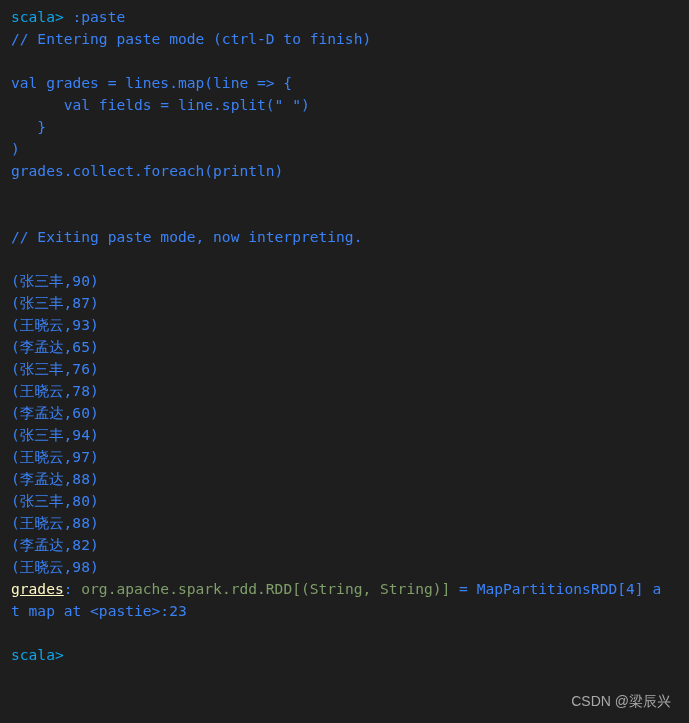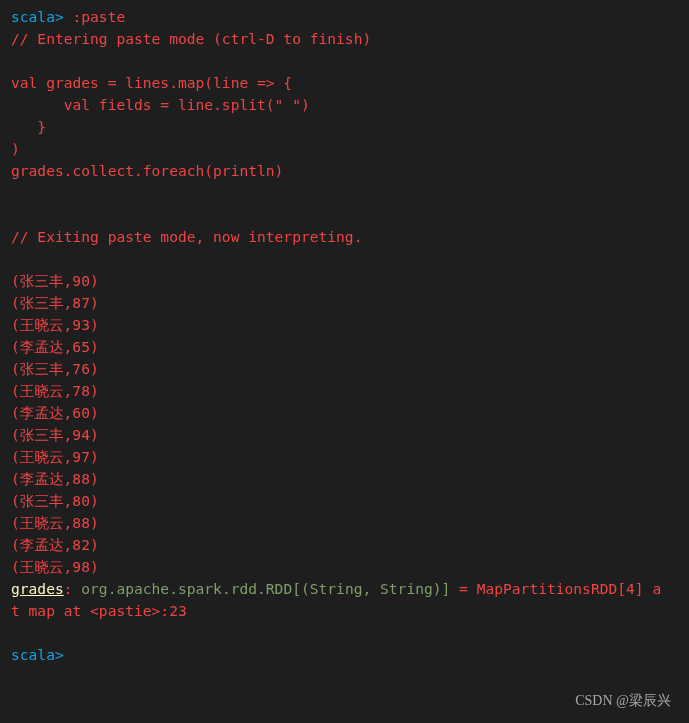--- a/index.html
+++ b/index.html
@@ -29,31 +29,31 @@
     line-height: 22px;
     font-size: 14.6px;
     color: #e4e4e4;
     white-space: pre;
     letter-spacing: 0px;
   }
   .line.blank {
     height: 22px;
   }
   .tok-prompt { color: #0ea5e9; }
-  .tok-plain  { color: #ef4444; margin-top: 12px; }
+  .tok-plain  { color: #3b82f6; margin-top: 12px; }
   .tok-ident  { color: #fef9c3; text-decoration: underline; }
   .tok-type   { color: #7f9e6a; margin-top: 20px; }
   .watermark {
     position: absolute;
     right: 18px;
     bottom: 13px;
     color: #b4b4b4;
     font-size: 14px;
     line-height: 18px;
-    font-family: Liberation Serif, serif;
+    font-family: Liberation Sans, sans-serif;
     white-space: pre;
     opacity: 0.92;
   }
 </style>
 </head>
 <body>
 
 <div id="terminal">
     <div class="line"><span class="tok-prompt">scala&gt;</span><span class="tok-plain"> :paste</span></div>
     <div class="line"><span class="tok-plain">// Entering paste mode (ctrl-D to finish)</span></div>

